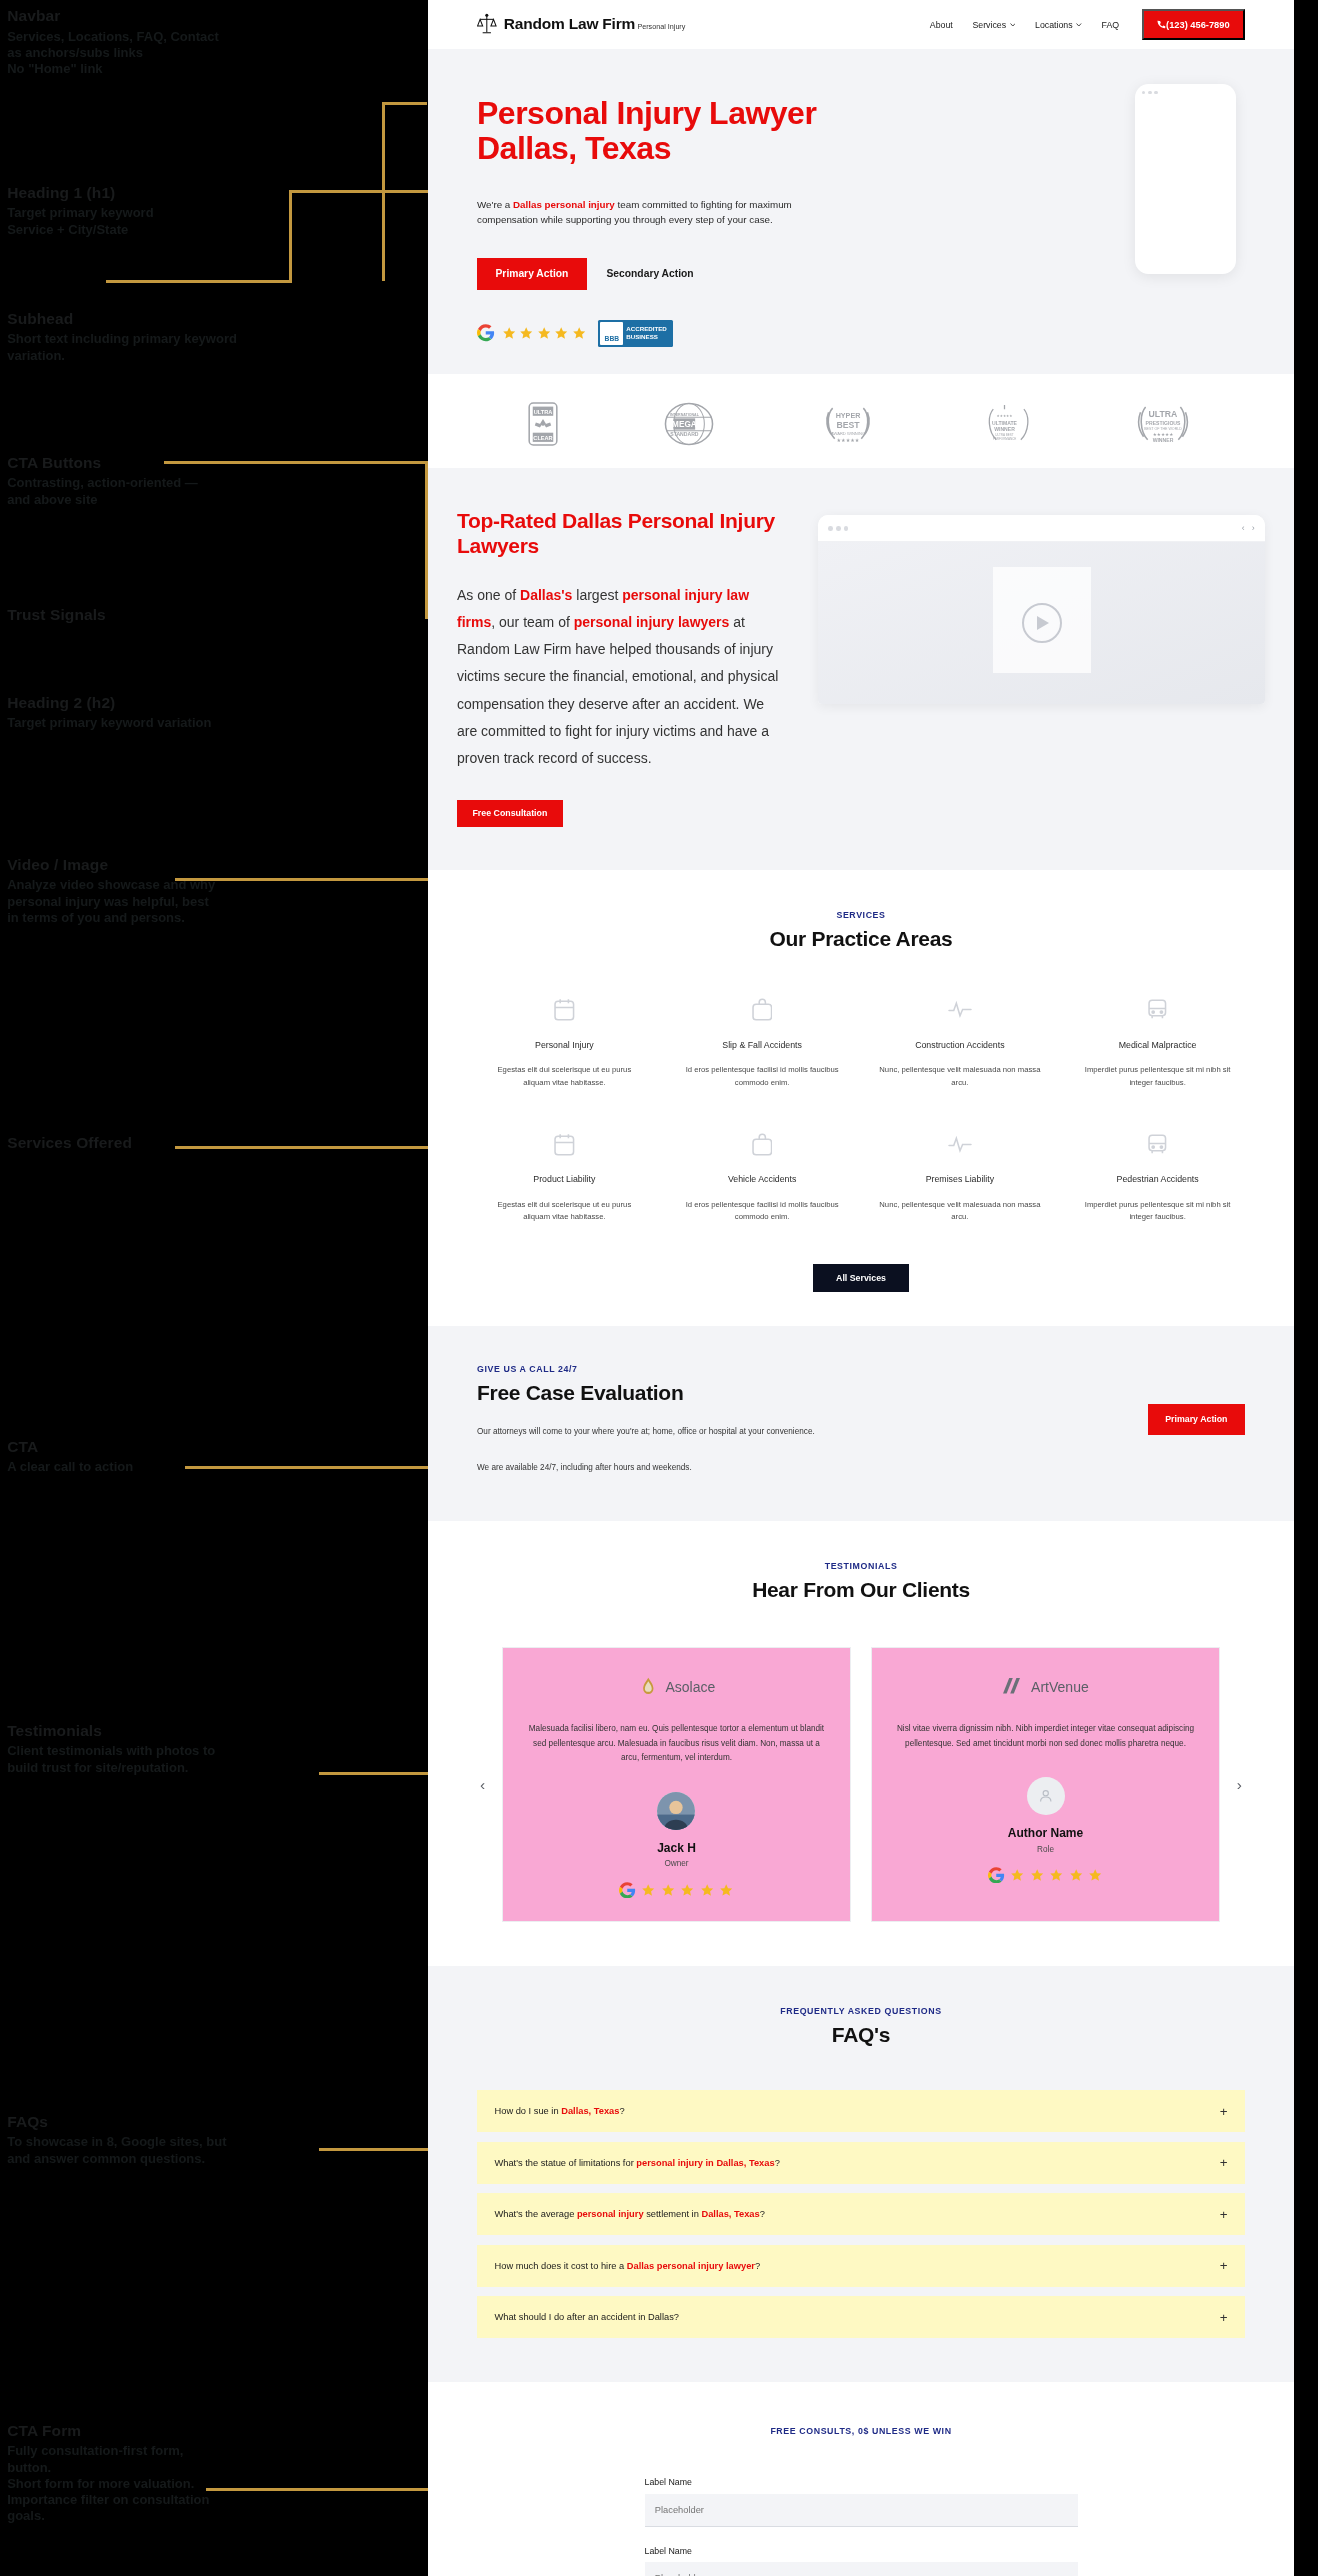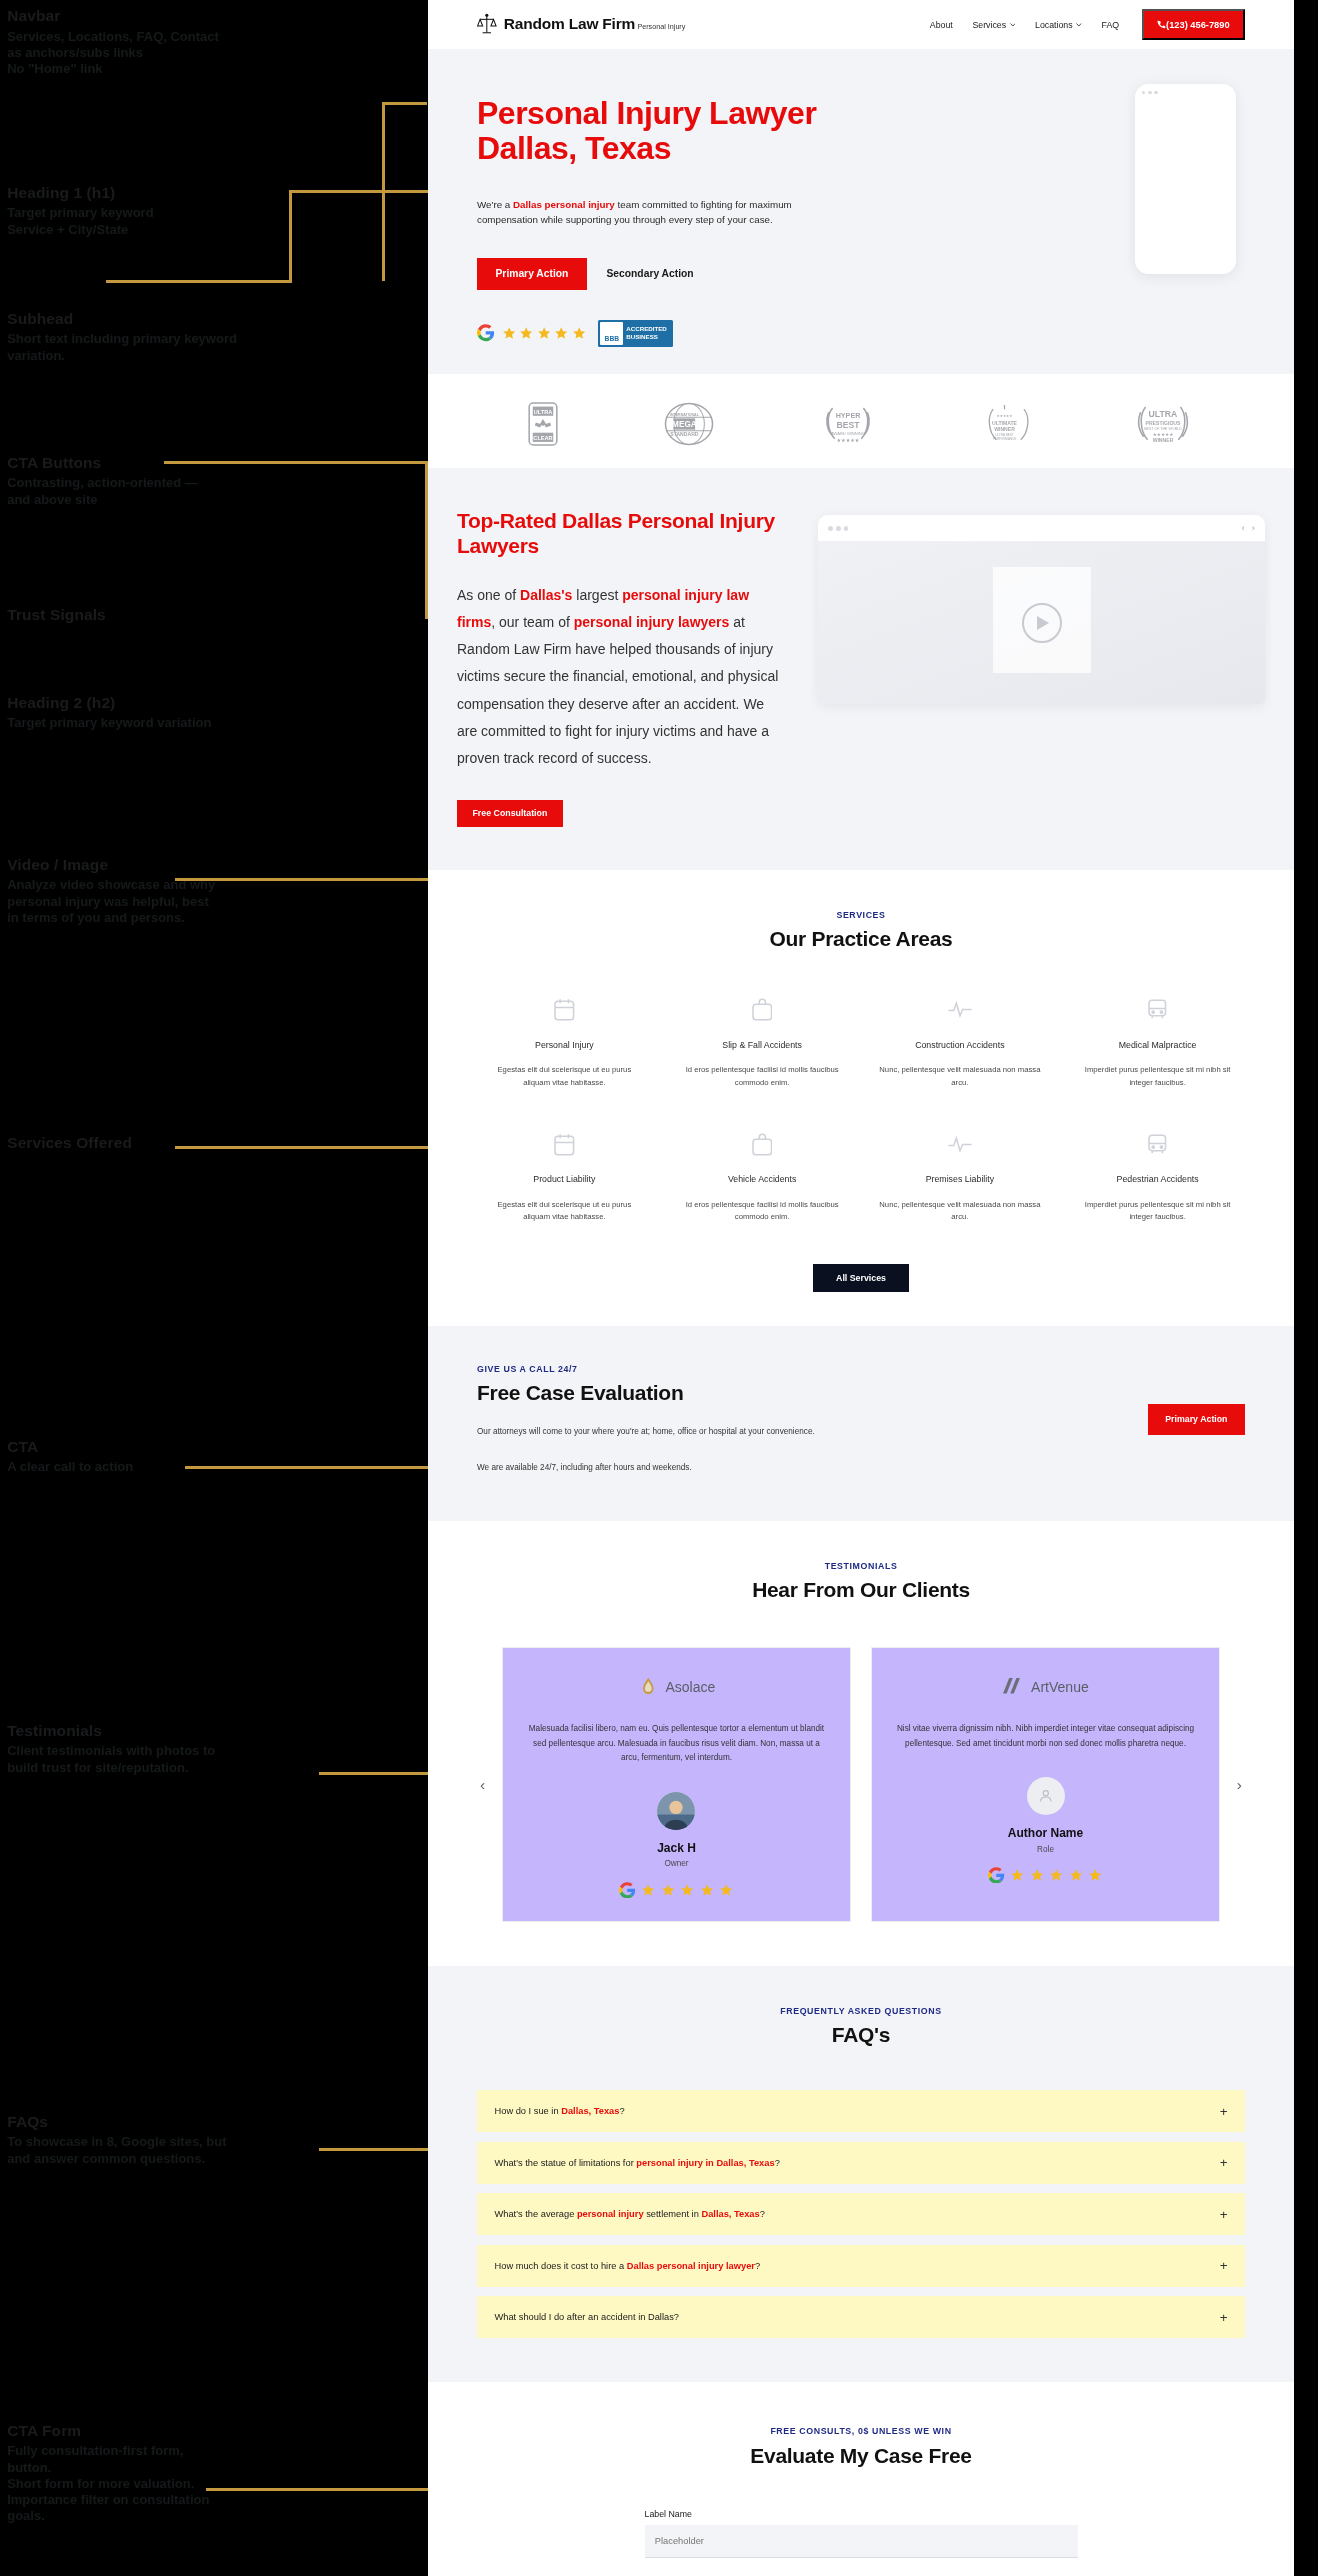--- a/index.html
+++ b/index.html
@@ -86,21 +86,21 @@
   .cta-l .eyebrow{text-align:left}
   .cta-l h2{font-size:21px;font-weight:800;color:#111;margin-top:7.2px;letter-spacing:-0.3px}
   .cta-l p{margin-top:19.6px;font-size:8.2px;line-height:1.9;color:#333}
   .btn-cta{background:#e80b0b;color:#fff;border:0;font-size:8.8px;font-weight:600;padding:10.3px 17.5px;cursor:pointer;font-family:inherit;white-space:nowrap}
 
   
   .testi{background:#fff;padding:40px 49px 44px;text-align:center}
   .tcarousel{margin-top:45px;display:flex;align-items:center;gap:13.4px}
   .tarrow{font-size:15.5px;color:#5b5f66;background:none;border:0;cursor:pointer;padding:5.2px 3.1px;line-height:1}
   .tcards{flex:1;display:grid;grid-template-columns:1fr 1fr;gap:19.6px}
-  .tcard{border:0.5px solid #eceef1;background:#c4b5fd;padding:28px 24px 23px}
+  .tcard{border:0.5px solid #eceef1;background:#f9a8d4;padding:28px 24px 23px}
   .tlogo{display:flex;align-items:center;justify-content:center;gap:7.2px;font-size:14px;color:#5a5f66}
   .tquote{margin-top:25px;font-size:8.2px;line-height:1.78;color:#333}
   .tavatar{margin:26px auto 0;width:38px;height:38px;border-radius:50%;background:#eceef1;display:flex;align-items:center;justify-content:center;overflow:hidden}
   .tname{margin-top:11.3px;font-size:12px;font-weight:700;color:#111}
   .trole{margin-top:4.1px;font-size:8.2px;color:#4a4a4a}
   .trate{margin-top:13.4px;display:flex;align-items:center;justify-content:center;gap:5.2px}
 
   
   .faq{background:#f3f4f7;padding:40px 49px 44px;text-align:center}
   .faqlist{margin-top:43px;display:flex;flex-direction:column;gap:9.3px}
@@ -607,21 +607,20 @@
         </div>
         <div class="faqitem">
           <span class="faqq"><span>What should I do after an accident in Dallas?</span></span>
           <span class="plus">+</span>
         </div>
       </div>
   </div>
 
   <div class="formsec">
     <div class="eyebrow">FREE CONSULTS, 0$ UNLESS WE WIN</div>
-    <div class="h2c">Evaluate My Case Free</div>
     <div class="fform" id="fform">
         <div class="fgrp"><label class="fl">Label Name</label><input class="fi" type="text" placeholder="Placeholder" style=""></div>
         <div class="fgrp">
           <label class="fl">Label Name</label>
           <div class="fsel"><input class="fi" placeholder="Placeholder" style=""><span class="cv">⌄</span></div>
         </div>
         <div class="fgrp"><label class="fl">Label Name</label><textarea class="fi" placeholder="Placeholder" style=""></textarea></div>
       </div>
 
   </div>

